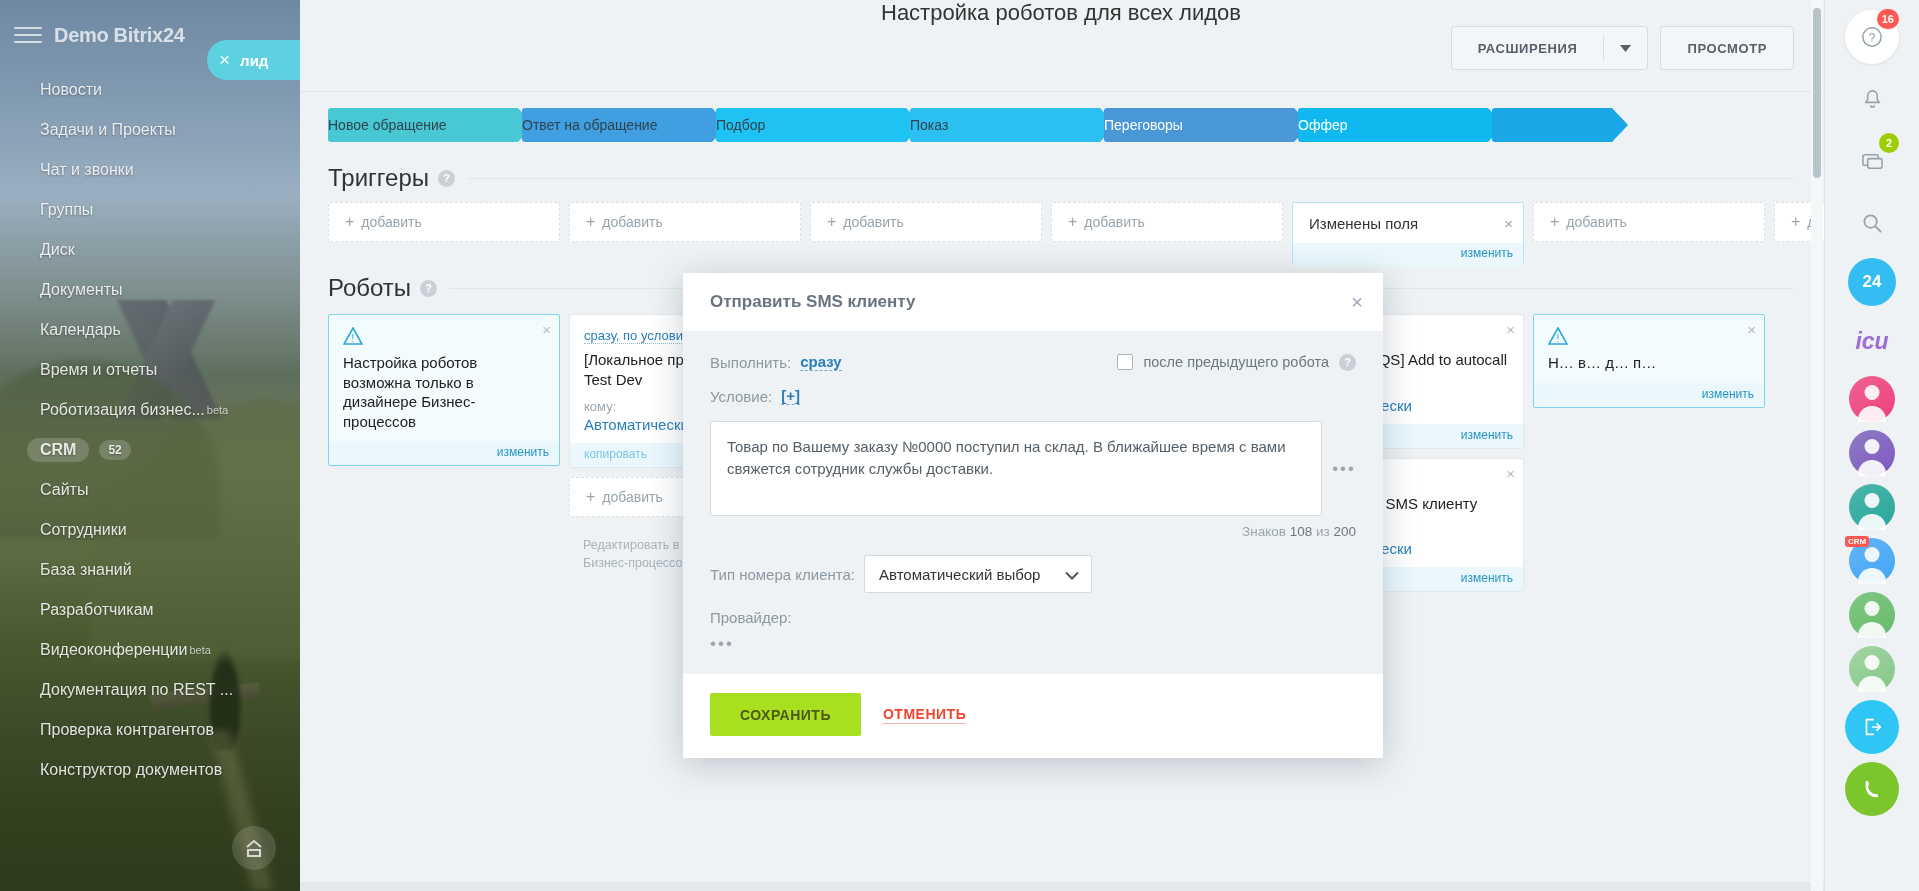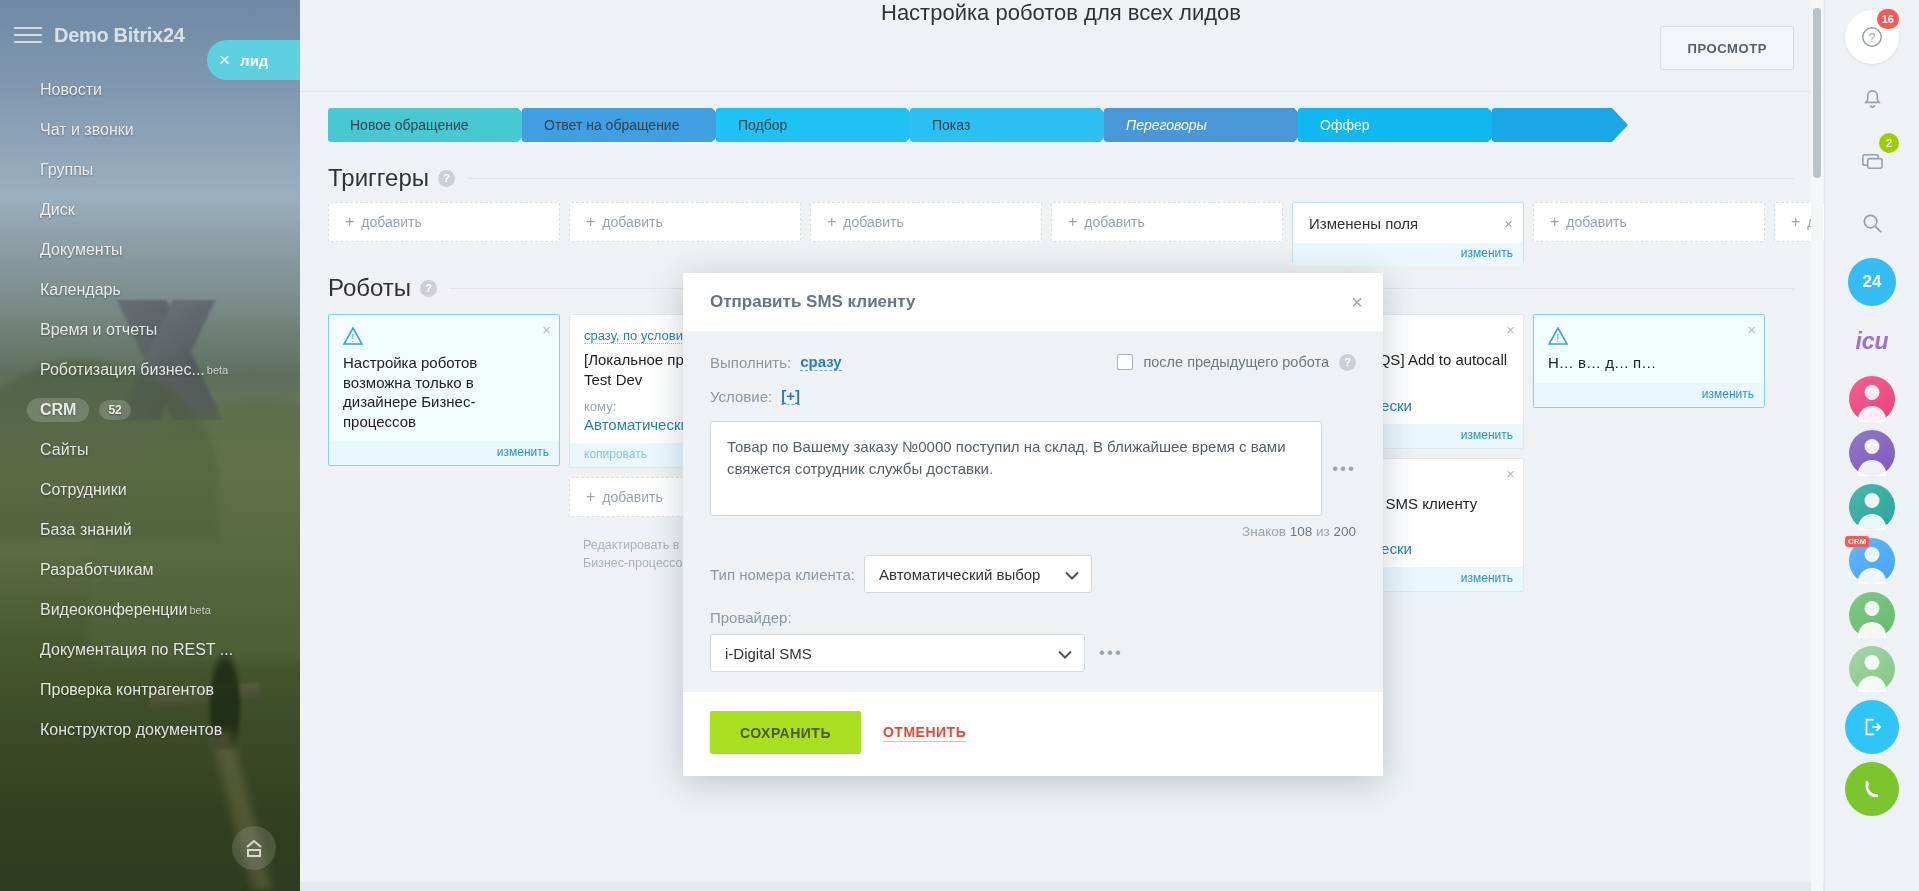--- a/index.html
+++ b/index.html
@@ -122,21 +122,21 @@
   .btn-outline .sep{ width:1px; background:#d5dde1; height:24px; }
   .btn-outline .caret{ padding:0 16px; display:flex; align-items:center;}
 
   
   #stages{
     display:flex; padding:16px 0 0 28px; height:62px; gap:4px;
     overflow:hidden;
   }
   .stage{
     height:34px; display:flex; align-items:center;
-    padding-left:22px; color:#fff; font-size:14px;
+    color:#fff; font-size:14px;
     position:relative; border-radius:3px 0 0 3px;
     flex:0 0 auto;
   }
   .stage .tip{
     position:absolute; right:-16px; top:0;
     width:0;height:0;border-top:17px solid transparent;
     border-bottom:17px solid transparent; border-left:16px solid;
   }
   .stage.dark-text{ color:#2f4450; }
 
@@ -346,20 +346,23 @@
           <span></span>
           <span></span>
       </div>
       <div id="logo-text">Demo Bitrix24</div>
     </div>
     <div id="nav-list">
         <div class="nav-item">
           <span>Новости</span>
         </div>
         <div class="nav-item">
+          <span>Задачи и Проекты</span>
+        </div>
+        <div class="nav-item">
           <span>Чат и звонки</span>
         </div>
         <div class="nav-item">
           <span>Группы</span>
         </div>
         <div class="nav-item">
           <span>Диск</span>
         </div>
         <div class="nav-item">
           <span>Документы</span>
@@ -418,20 +421,29 @@
     </svg>
   </div>
 </div>
 
 <div id="main">
 
   <div id="page-head">
     <div id="page-title">Настройка роботов для всех лидов</div>
     <div id="head-actions">
       <div class="btn-outline">
+        <span class="txt">РАСШИРЕНИЯ</span>
+        <span class="sep"></span>
+        <span class="caret">
+          <svg width="11" height="7" viewBox="0 0 11 7">
+              <path d="M0 0 L5.5 7 L11 0 Z" fill="#55606a"></path>
+            </svg>
+        </span>
+      </div>
+      <div class="btn-outline">
         <span class="txt">ПРОСМОТР</span>
       </div>
     </div>
   </div>
 
   <div id="stages">
       <div class="stage dark-text" style="background: rgb(71, 200, 210); width: 190px;">
         <span>Новое обращение</span>
         <span class="tip" style="border-left-color: rgb(71, 200, 210);"></span>
       </div>
@@ -440,21 +452,21 @@
         <span class="tip" style="border-left-color: rgb(63, 159, 224);"></span>
       </div>
       <div class="stage dark-text" style="background: rgb(30, 194, 243); width: 190px;">
         <span>Подбор</span>
         <span class="tip" style="border-left-color: rgb(30, 194, 243);"></span>
       </div>
       <div class="stage dark-text" style="background: rgb(44, 192, 240); width: 190px;">
         <span>Показ</span>
         <span class="tip" style="border-left-color: rgb(44, 192, 240);"></span>
       </div>
-      <div class="stage" style="background: rgb(74, 151, 216); width: 190px; font-style: italic;">
+      <div class="stage" style="background: rgb(74, 151, 216); width: 190px;">
         <span>Переговоры</span>
         <span class="tip" style="border-left-color: rgb(74, 151, 216);"></span>
       </div>
       <div class="stage" style="background: rgb(15, 184, 239); width: 190px;">
         <span>Оффер</span>
         <span class="tip" style="border-left-color: rgb(15, 184, 239);"></span>
       </div>
       <div class="stage" style="background: rgb(26, 167, 232); width: 120px;">
         <span></span>
         <span class="tip" style="border-left-color: rgb(26, 167, 232);"></span>
@@ -719,28 +731,20 @@
           <svg width="14" height="9" viewBox="0 0 14 9">
               <path d="M1 1.5 L7 7.5 L13 1.5" stroke="#4a5560" stroke-width="2" fill="none"></path>
             </svg>
         </span>
       </span>
     </div>
 
     <div style="margin-top:14px;">
       <div class="flabel-block">Провайдер:</div>
       <div style="display:flex;align-items:center;gap:14px;">
-        <span class="sel-box" style="width:375px;">
-          <span>i-Digital SMS</span>
-          <span class="chev">
-            <svg width="14" height="9" viewBox="0 0 14 9">
-                <path d="M1 1.5 L7 7.5 L13 1.5" stroke="#4a5560" stroke-width="2" fill="none"></path>
-              </svg>
-          </span>
-        </span>
         <span class="dots">•••</span>
       </div>
     </div>
 
   </div>
 
   <div id="m-foot">
     <button id="btn-save">СОХРАНИТЬ</button>
     <span id="btn-cancel">ОТМЕНИТЬ</span>
   </div>

